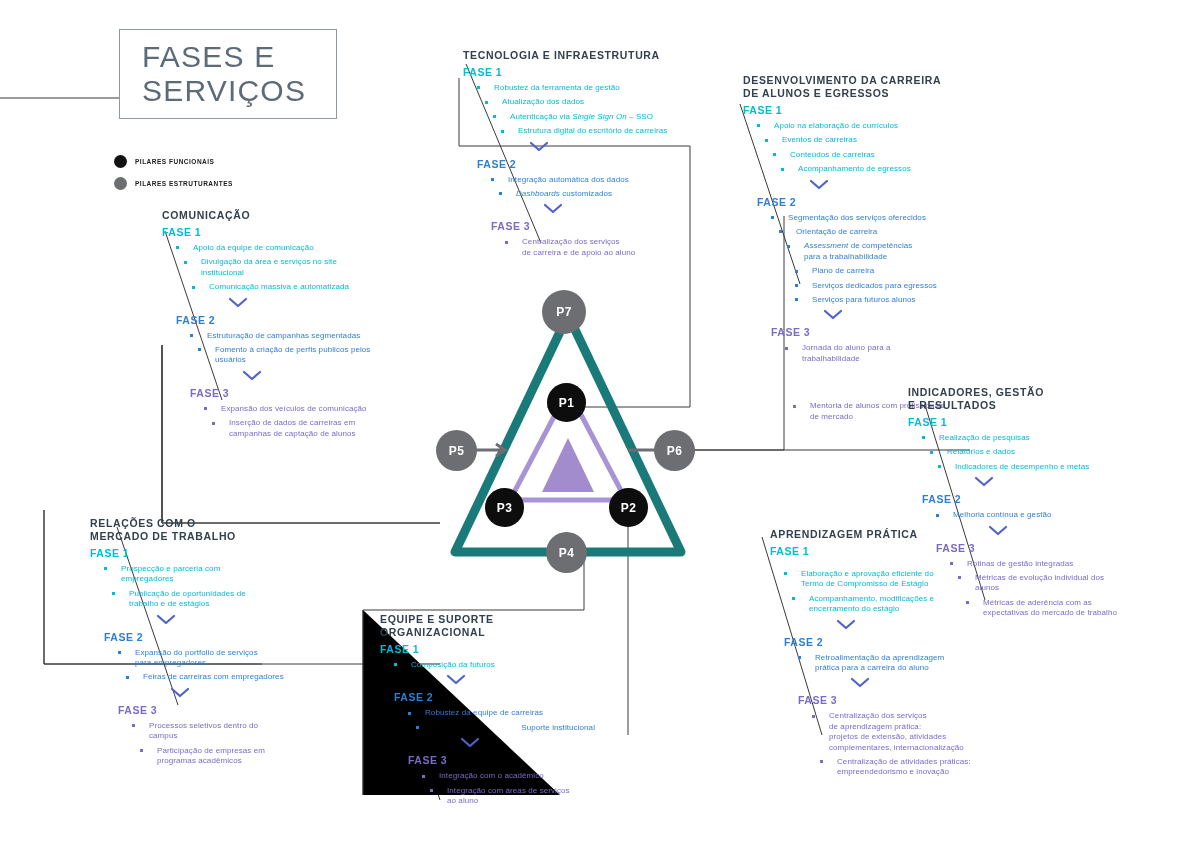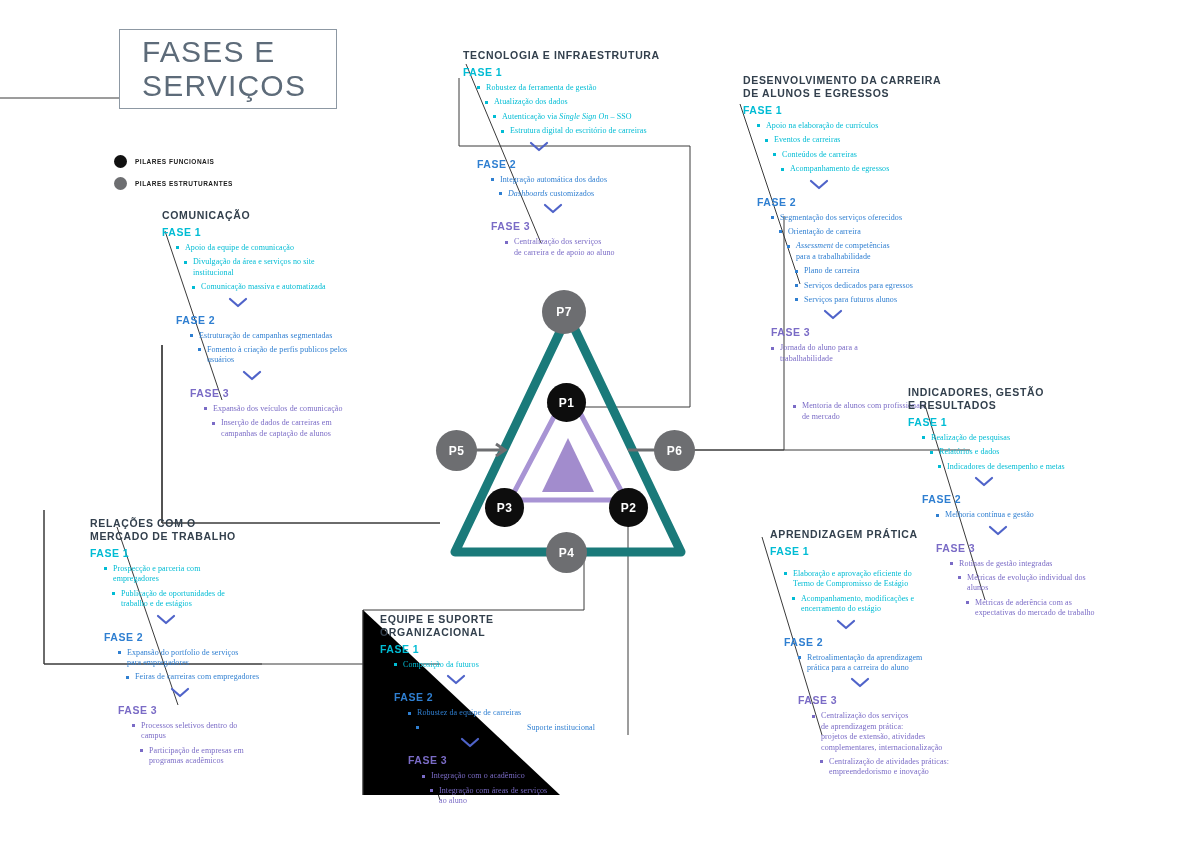--- a/index.html
+++ b/index.html
@@ -11,21 +11,21 @@
     overflow:hidden;
     -webkit-font-smoothing:antialiased;
   }
   .stage{position:absolute;left:0;top:0;width:1184px;height:846px;}
 
   
   svg.wires{position:absolute;left:0;top:0;width:1184px;height:846px;pointer-events:none;}
 
   
   #title-box{
-    position:absolute;left:119px;top:29px;width:218px;height:80px;
+    position:absolute;left:119px;top:29px;width:218px;height:90px;
     border:1px solid #8d98a3;background:#fff;
     display:flex;flex-direction:column;justify-content:center;
     box-sizing:border-box;padding-left:22px;
   }
   #title-box .tl{
     font-size:30px;letter-spacing:1.2px;color:#5d6b79;line-height:34px;
     font-weight:400;
   }
 
   
@@ -43,21 +43,21 @@
     line-height:13px;text-transform:uppercase;margin-bottom:4px;
   }
   .phase{margin-top:2px;}
   .phase-name{font-size:10.5px;font-weight:700;letter-spacing:.5px;margin-bottom:5px;}
   .p1 .phase-name{color:#00bcd4;}
   .p2 .phase-name{color:#2f7fd1;}
   .p3 .phase-name{color:#7a6bc6;}
   ul.items{list-style:none;margin:0;padding:0;}
   ul.items li{
     position:relative;font-size:8px;line-height:10.4px;margin-bottom:4px;
-    padding-left:9px;letter-spacing:.08px;font-family:Liberation Serif, serif;
+    padding-left:17px;letter-spacing:.08px;
   }
   ul.items li:before{
     content:"";position:absolute;left:0;top:3.3px;width:3px;height:3px;background:currentColor;
   }
   .p1 ul.items li{color:#00bcd4;}
   .p2 ul.items li{color:#2f7fd1;}
   .p3 ul.items li{color:#7a6bc6;}
   ul.items li i{font-style:italic;}
 
   
@@ -244,21 +244,21 @@
           </ul>
         </div>
         <div class="chev" style="margin-left: 80px;">
           <svg width="20" height="11" viewBox="0 0 20 11">
             <path d="M2,2 L10,9 L18,2" fill="none" stroke="#4f63c9" stroke-width="2.2" stroke-linecap="round" stroke-linejoin="round"></path>
           </svg>
         </div>
         <div class="phase p3" style="margin-left: 28px;">
           <div class="phase-name">FASE 3</div>
           <ul class="items">
-            <li style="">Jornada do aluno para a<br>trabalhabilidade</li>
+            <li style="margin-left: 14px;">Jornada do aluno para a<br>trabalhabilidade</li>
             <li style="margin-left: 22px; margin-top: 37px;">Mentoria de alunos com profissionais<br>de mercado</li>
           </ul>
         </div>
       </div>
       <div class="section" style="left: 162px; top: 209px; width: 230px;">
         <div class="sec-title">COMUNICAÇÃO</div>
         <div class="phase p1" style="margin-left: 0px;">
           <div class="phase-name">FASE 1</div>
           <ul class="items">
             <li style="margin-left: 14px;">Apoio da equipe de comunicação</li>

